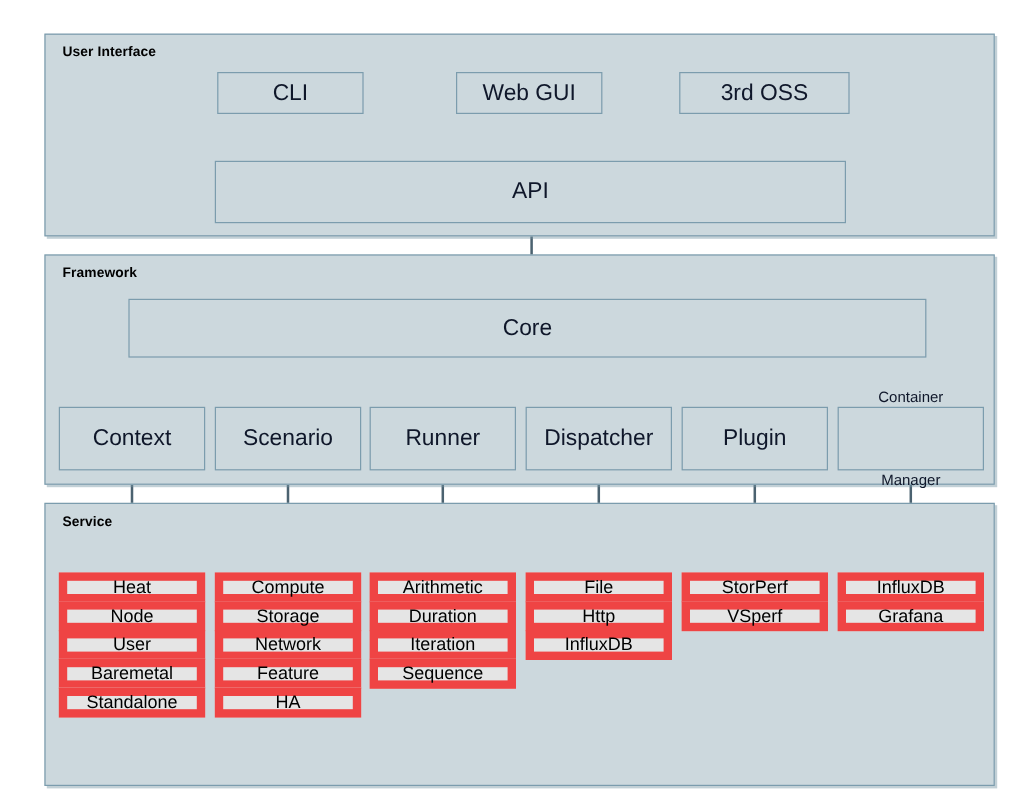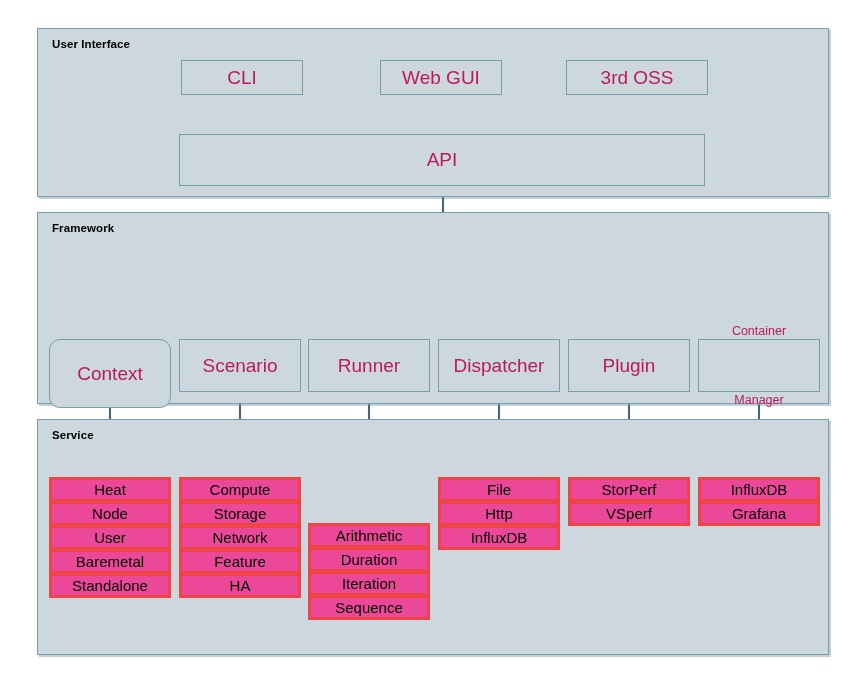--- a/index.html
+++ b/index.html
@@ -40,40 +40,40 @@
   
   .node {
     position: absolute;
     background: #ccd8dd;
     border: 1px solid #7b9cad;
     box-sizing: border-box;
     display: flex;
     align-items: center;
     justify-content: center;
     font-size: 19px;
-    color: #be185d;
+    color: #0f172a;
     text-align: center;
     line-height: 1.15;
   }
   .node.small {
     font-size: 12.5px;
     flex-direction: column;
     justify-content: center;
     line-height: 1.65;
   }
   .node.small span { display: block; }
 
   
   .stack {
     position: absolute;
     box-sizing: border-box;
   }
   .stack .cell {
-    background: #ec4899;
-    border: 3px solid #ef4444;
+    background: #e5e5e5;
+    border: 7px solid #ef4444;
     box-sizing: border-box;
     height: 25px;
     margin-top: -1px;
     display: flex;
     align-items: center;
     justify-content: center;
     font-size: 15px;
     color: #000000;
   }
   .stack .cell:first-child { margin-top: 0; }
@@ -142,22 +142,25 @@
     <span>3rd OSS</span>
   </div>
   <div class="node" style="left:179px; top:134px; width:526px; height:52px;">
     <span>API</span>
   </div>
 
   <div class="panel" style="left:37px; top:212px; width:792px; height:192px;">
     <div class="panel-title">Framework</div>
   </div>
 
-
-  <div class="node" style="left:49px; top:339px; width:122px; height:69px;border-radius:11px;">
+  <div class="node" style="left:107px; top:249px; width:665px; height:49px;">
+    <span>Core</span>
+  </div>
+
+  <div class="node" style="left:49px; top:339px; width:122px; height:53px;">
     <span>Context</span>
   </div>
   <div class="node" style="left:179px; top:339px; width:122px; height:53px;">
     <span>Scenario</span>
   </div>
   <div class="node" style="left:308px; top:339px; width:122px; height:53px;">
     <span>Runner</span>
   </div>
   <div class="node" style="left:438px; top:339px; width:122px; height:53px;">
     <span>Dispatcher</span>
@@ -183,21 +186,21 @@
   </div>
 
   <div class="stack" style="left:179px; top:477px; width:122px;">
     <div class="cell">Compute</div>
     <div class="cell">Storage</div>
     <div class="cell">Network</div>
     <div class="cell">Feature</div>
     <div class="cell">HA</div>
   </div>
 
-  <div class="stack" style="left:308px; top:477px; width:122px;margin-top:46px;">
+  <div class="stack" style="left:308px; top:477px; width:122px;">
     <div class="cell">Arithmetic</div>
     <div class="cell">Duration</div>
     <div class="cell">Iteration</div>
     <div class="cell">Sequence</div>
   </div>
 
   <div class="stack" style="left:438px; top:477px; width:122px;">
     <div class="cell">File</div>
     <div class="cell">Http</div>
     <div class="cell">InfluxDB</div>

